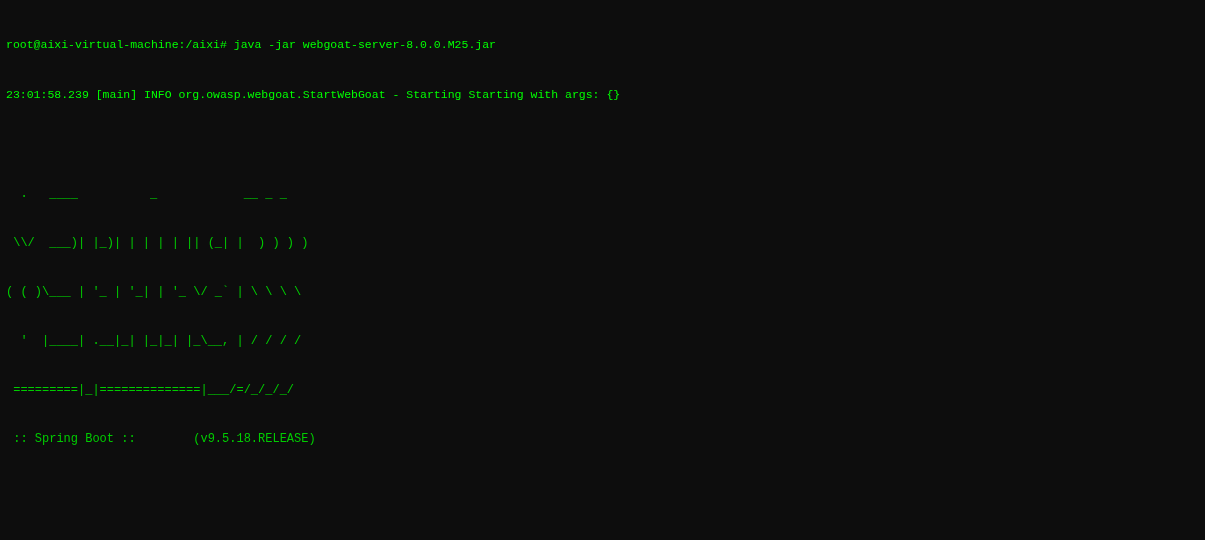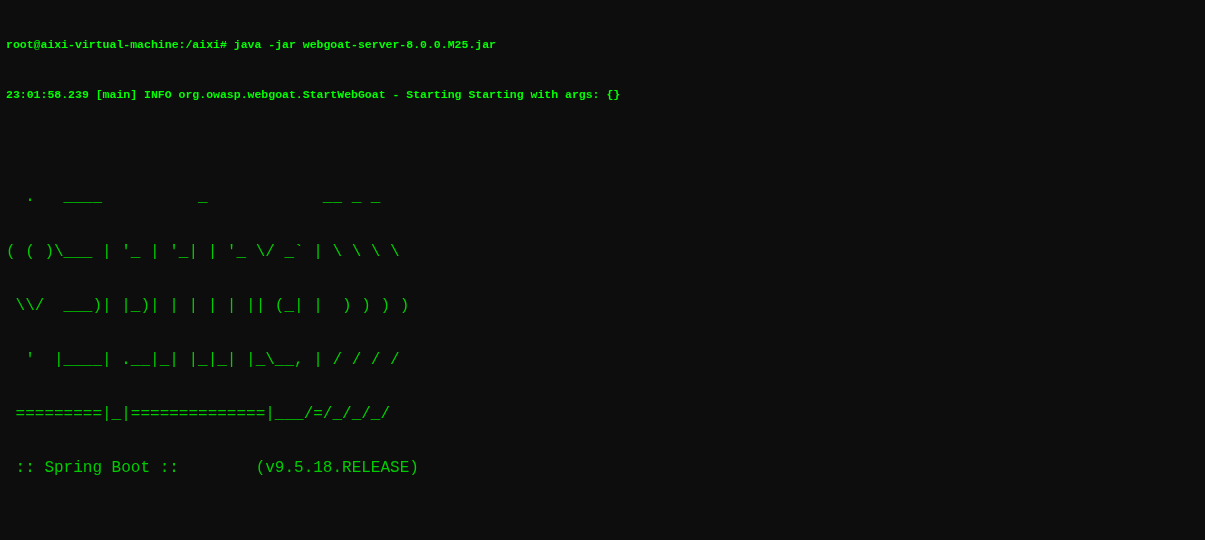--- a/index.html
+++ b/index.html
@@ -24,40 +24,40 @@
       width: 100%;
       white-space: pre;
       overflow: hidden;
     }
 
     .line {
       display: block;
       white-space: pre;
     }
 
-    .green { color: #00ff00; font-weight: bold; }
+    .green { color: #00ff00; }
 
     .spring-logo {
       color: #00cc00;
-      font-size: 16px;
+      font-size: 12px;
       line-height: 1.3;
       display: block;
       white-space: pre;
     }
   </style>
 </head>
 <body>
 
 <div class="terminal">
   <span class="line green">root@aixi-virtual-machine:/aixi# java -jar webgoat-server-8.0.0.M25.jar</span>
   <span class="line green">23:01:58.239 [main] INFO org.owasp.webgoat.StartWebGoat - Starting Starting with args: {}</span>
   <span class="line">&nbsp;</span>
   <span class="line spring-logo">  .   ____          _            __ _ _</span>
+  <span class="line spring-logo"> \\/  ___)| |_)| | | | | || (_| |  ) ) ) )</span>
   <span class="line spring-logo">( ( )\___ | '_ | '_| | '_ \/ _` | \ \ \ \</span>
-  <span class="line spring-logo"> \\/  ___)| |_)| | | | | || (_| |  ) ) ) )</span>
   <span class="line spring-logo">  '  |____| .__|_| |_|_| |_\__, | / / / /</span>
   <span class="line spring-logo"> =========|_|==============|___/=/_/_/_/</span>
   <span class="line spring-logo"> :: Spring Boot ::        (v9.5.18.RELEASE)</span>
   <span class="line">&nbsp;</span>
   
   
   
   
   
   

